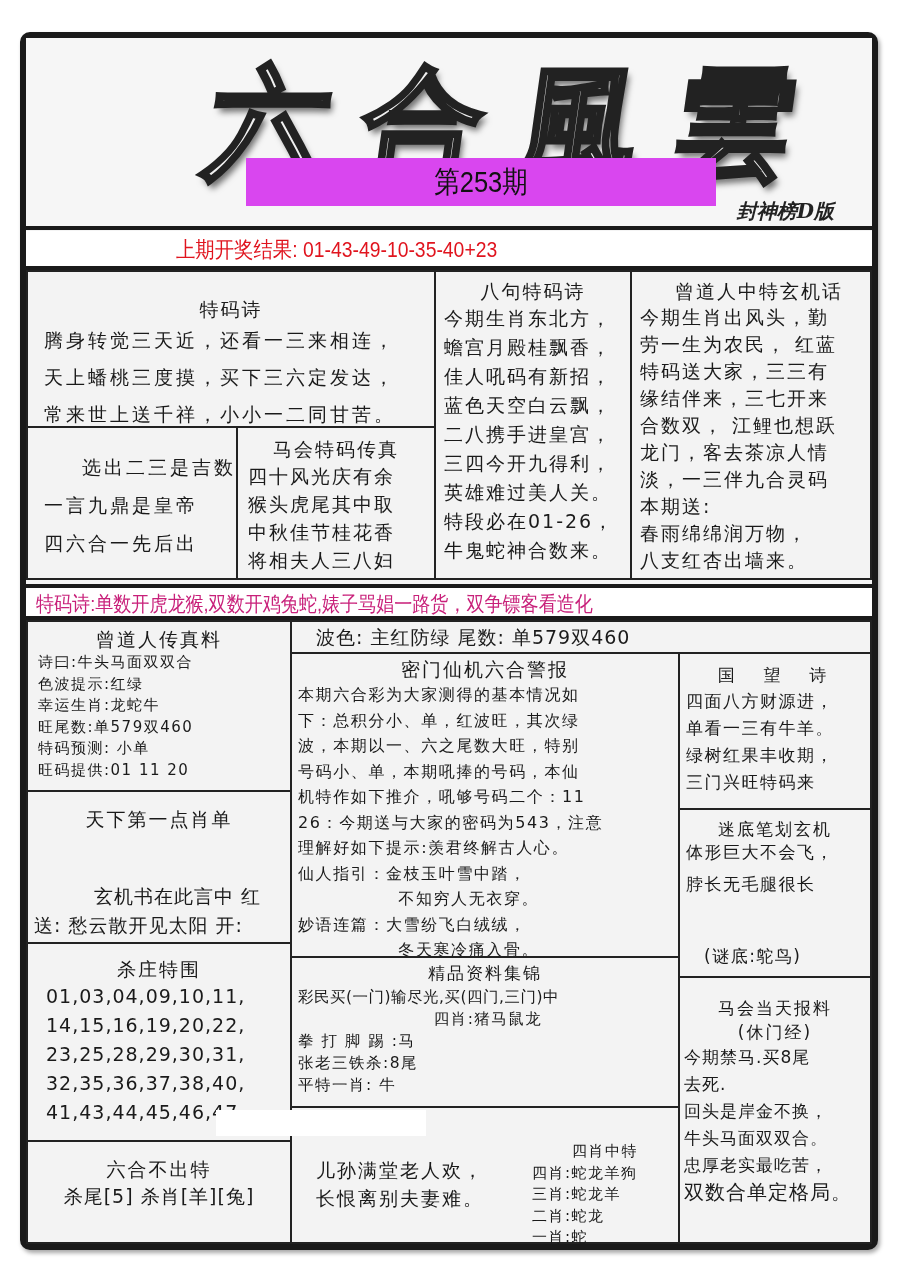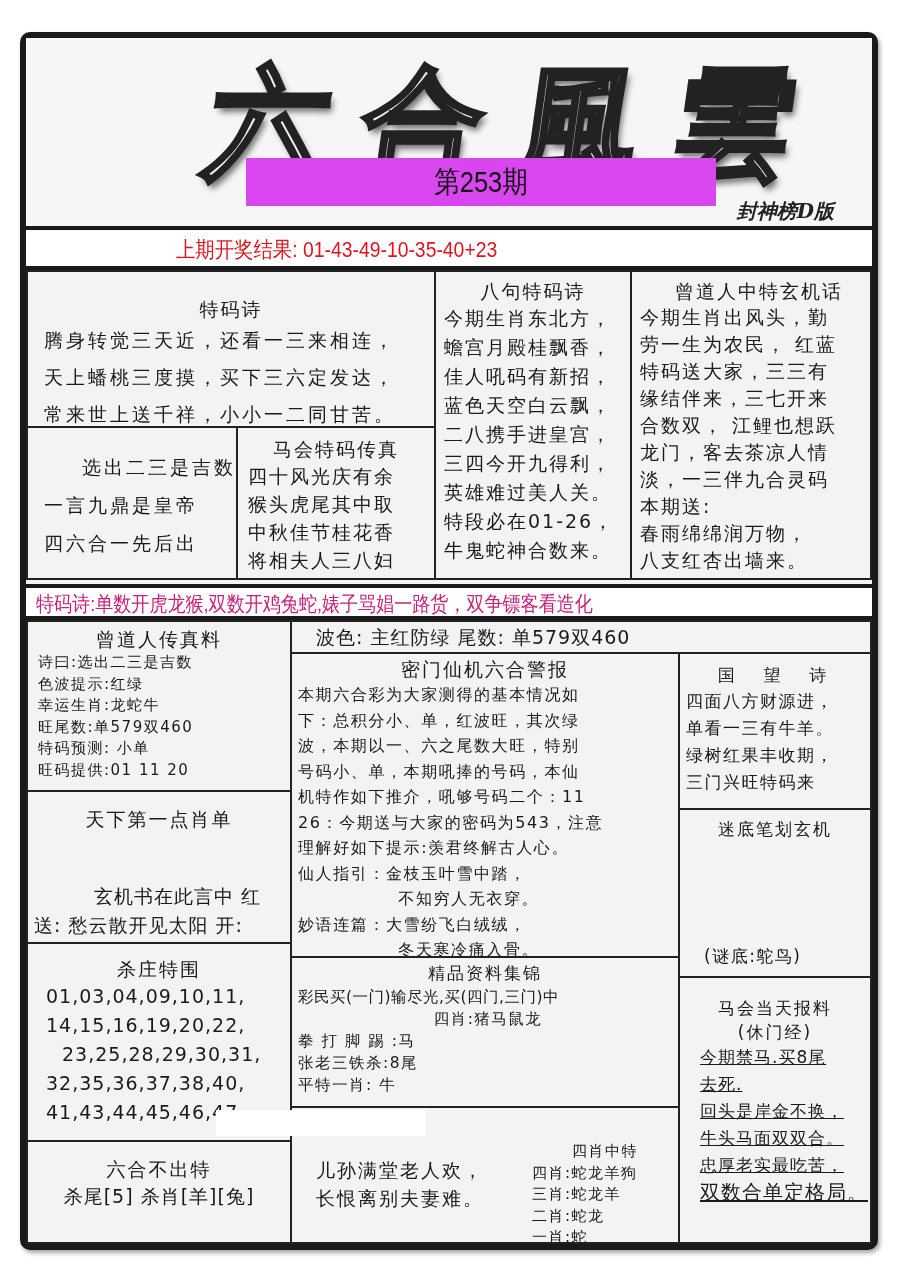--- a/index.html
+++ b/index.html
@@ -145,21 +145,21 @@
     </div>
   </div>
 
   <div class="pink">
     <span>特码诗:单数开虎龙猴,双数开鸡兔蛇,婊子骂娼一路货，双争镖客看造化</span>
   </div>
 
   <div class="box" style="left:0;top:582px;width:266px;height:172px;">
     <div class="title" style="margin-top:4px;">曾道人传真料</div>
     <div style="padding-left:10px;">
-      <div class="sm">诗曰:选出二三是吉数</div>
+      <div class="sm">诗曰:牛头马面双双合</div>
       <div class="sm">色波提示:红绿</div>
       <div class="sm">幸运生肖:龙蛇牛</div>
       <div class="sm">旺尾数:单579双460</div>
       <div class="sm">特码预测: 小单</div>
       <div class="sm">旺码提供:01 11 20</div>
     </div>
   </div>
 
   <div class="box" style="left:0;top:752px;width:266px;height:154px;">
     <div class="title" style="margin-top:14px;">天下第一点肖单</div>
@@ -167,21 +167,21 @@
       <div class="t" style="padding-left:60px;letter-spacing:1px;">玄机书在此言中 红</div>
       <div class="t" style="letter-spacing:1px;">送: 愁云散开见太阳 开:</div>
     </div>
   </div>
 
   <div class="box" style="left:0;top:904px;width:266px;height:200px;">
     <div class="title" style="margin-top:12px;">杀庄特围</div>
     <div style="padding-left:18px;">
       <div class="t" style="line-height:29px;letter-spacing:1px;">01,03,04,09,10,11,</div>
       <div class="t" style="line-height:29px;letter-spacing:1px;">14,15,16,19,20,22,</div>
-      <div class="t" style="line-height:29px;letter-spacing:1px;margin-left:16px;">23,25,28,29,30,31,</div>
+      <div class="t" style="line-height:29px;letter-spacing:1px;">23,25,28,29,30,31,</div>
       <div class="t" style="line-height:29px;letter-spacing:1px;">32,35,36,37,38,40,</div>
       <div class="t" style="line-height:29px;letter-spacing:1px;">41,43,44,45,46,47,</div>
     </div>
   </div>
 
   <div class="box" style="left:0;top:1102px;width:266px;height:104px;">
     <div class="title" style="margin-top:14px;">六合不出特</div>
     <div class="t" style="text-align:center;letter-spacing:1px;">杀尾[5] 杀肖[羊][兔]</div>
   </div>
 
@@ -236,27 +236,31 @@
     <div style="padding-left:6px;">
       <div class="sm" style="font-size:17px;line-height:27px;letter-spacing:1.5px;">四面八方财源进，</div>
       <div class="sm" style="font-size:17px;line-height:27px;letter-spacing:1.5px;">单看一三有牛羊。</div>
       <div class="sm" style="font-size:17px;line-height:27px;letter-spacing:1.5px;">绿树红果丰收期，</div>
       <div class="sm" style="font-size:17px;line-height:27px;letter-spacing:1.5px;">三门兴旺特码来</div>
     </div>
   </div>
 
   <div class="box" style="left:652px;top:770px;width:194px;height:170px;">
     <div class="title" style="margin-top:8px;font-size:17px;line-height:22px;">迷底笔划玄机</div>
+    <div style="padding-left:6px;">
+      <div class="sm" style="font-size:17px;line-height:24px;">体形巨大不会飞，</div>
+      <div class="sm" style="font-size:17px;line-height:24px;margin-top:8px;">脖长无毛腿很长</div>
+    </div>
     <div class="sm" style="position:absolute;left:24px;top:136px;font-size:17px;">(谜底:鸵鸟)</div>
   </div>
 
   <div class="box" style="left:652px;top:938px;width:194px;height:268px;">
     <div class="title" style="margin-top:18px;font-size:17px;line-height:24px;">马会当天报料</div>
     <div class="title" style="font-size:17px;line-height:24px;">(休门经)</div>
-    <div style="padding-left:20px;text-decoration:underline;">
+    <div style="padding-left:4px;">
       <div class="sm" style="font-size:17px;line-height:27px;letter-spacing:1px;">今期禁马.买8尾</div>
       <div class="sm" style="font-size:17px;line-height:27px;letter-spacing:1px;">去死.</div>
       <div class="sm" style="font-size:17px;line-height:27px;letter-spacing:1px;">回头是岸金不换，</div>
       <div class="sm" style="font-size:17px;line-height:27px;letter-spacing:1px;">牛头马面双双合。</div>
       <div class="sm" style="font-size:17px;line-height:27px;letter-spacing:1px;">忠厚老实最吃苦，</div>
       <div class="sm" style="font-size:20px;line-height:27px;letter-spacing:1px;">双数合单定格局。</div>
     </div>
   </div>
 
   <div class="mask" style="left:190px;top:1072px;width:210px;height:26px;"></div>

